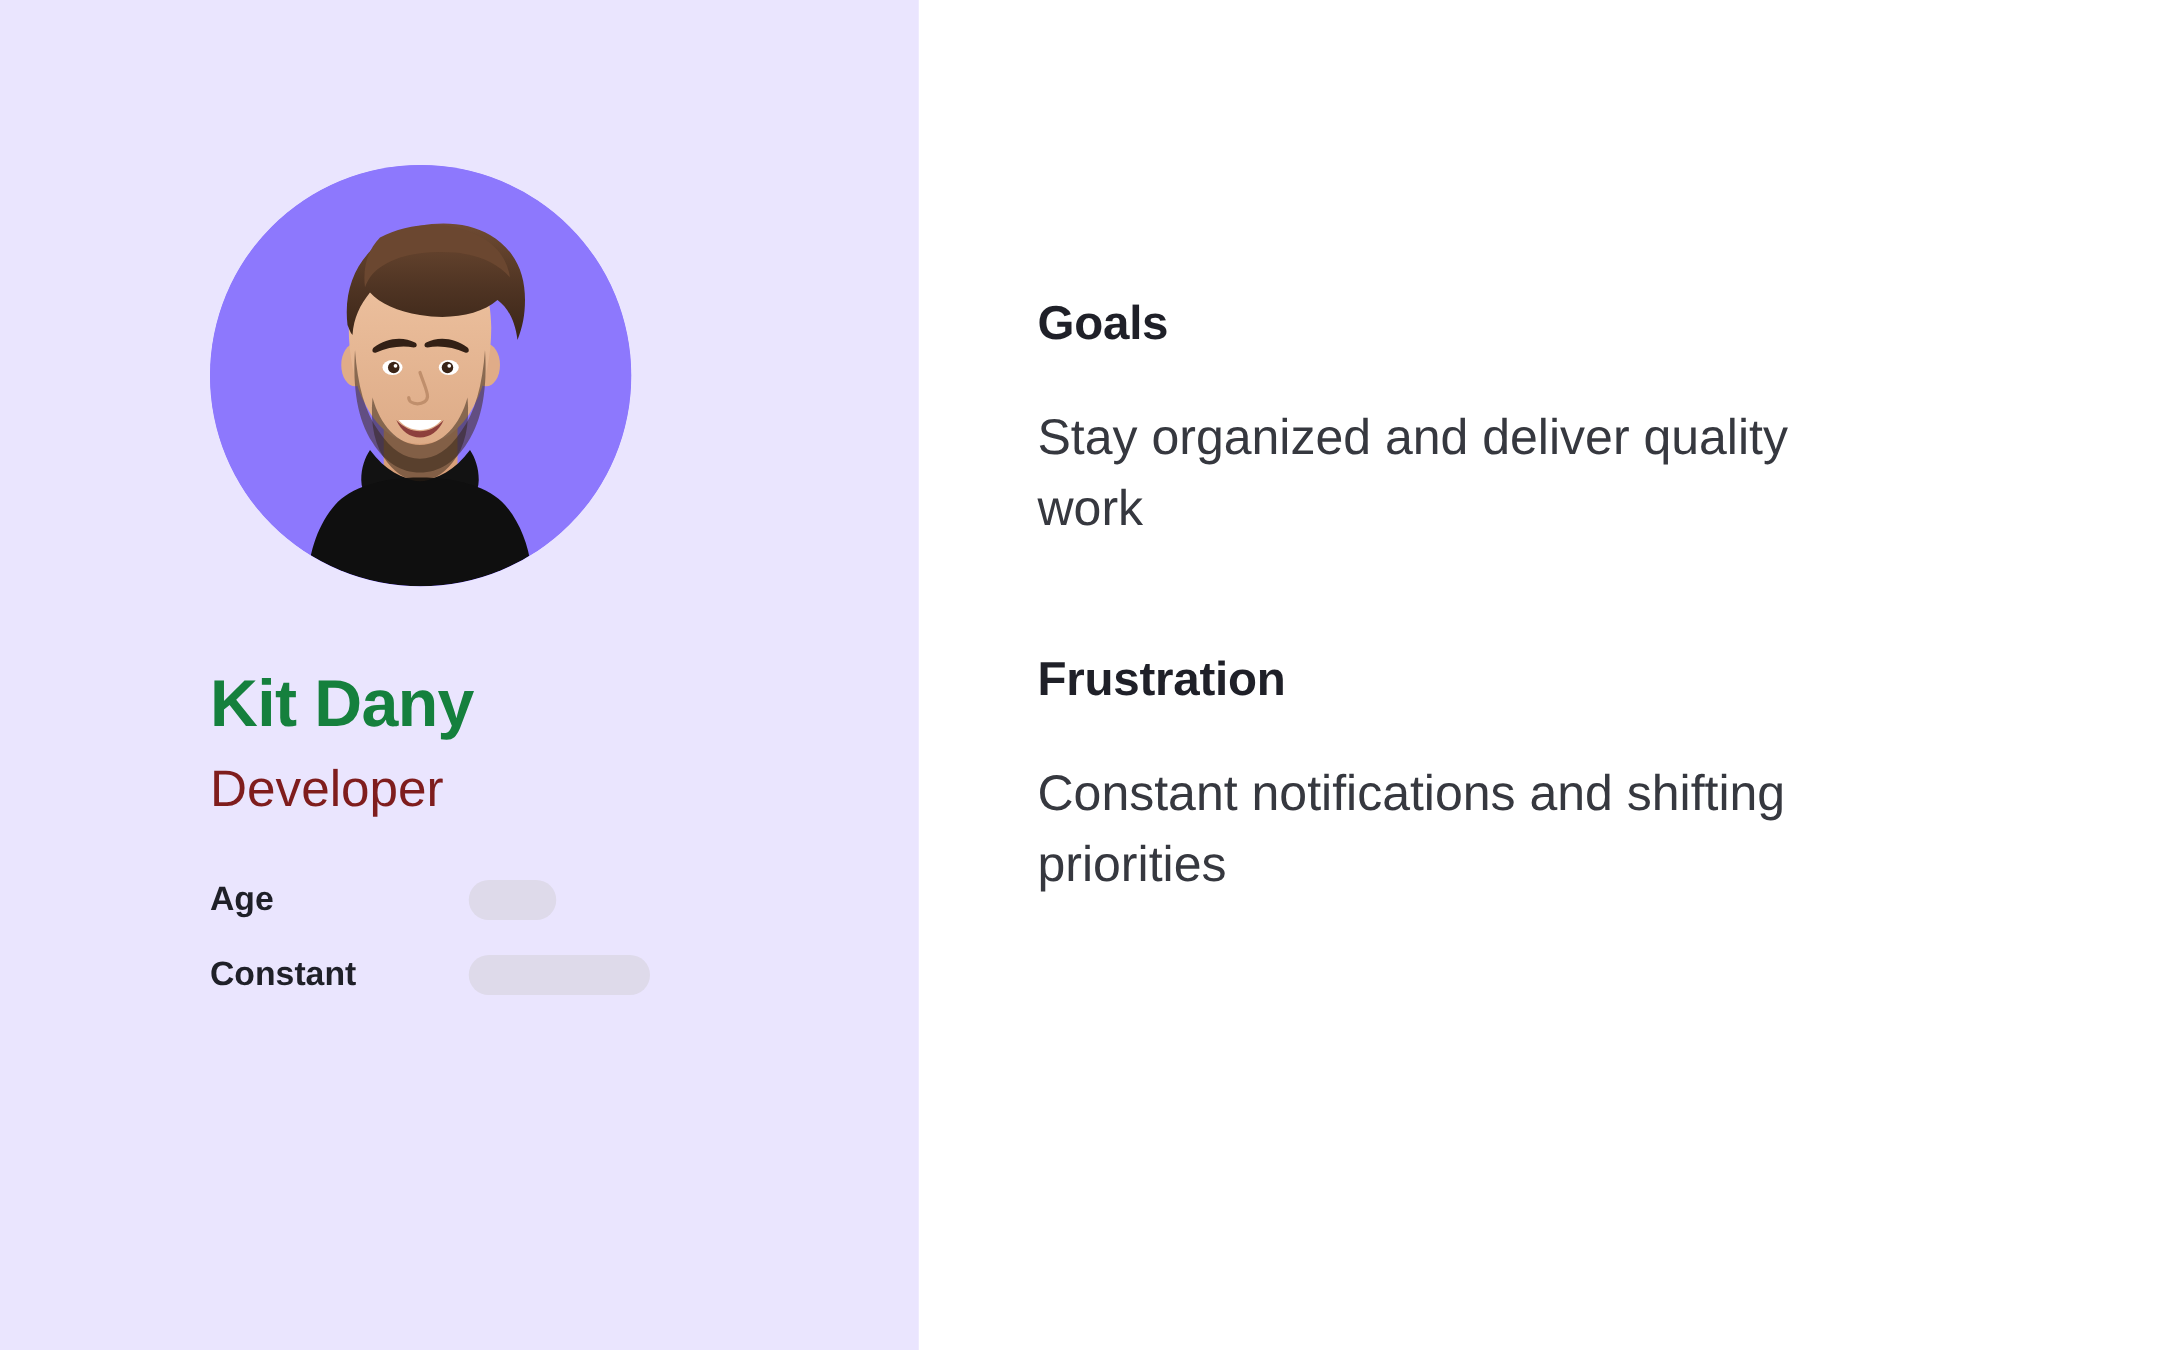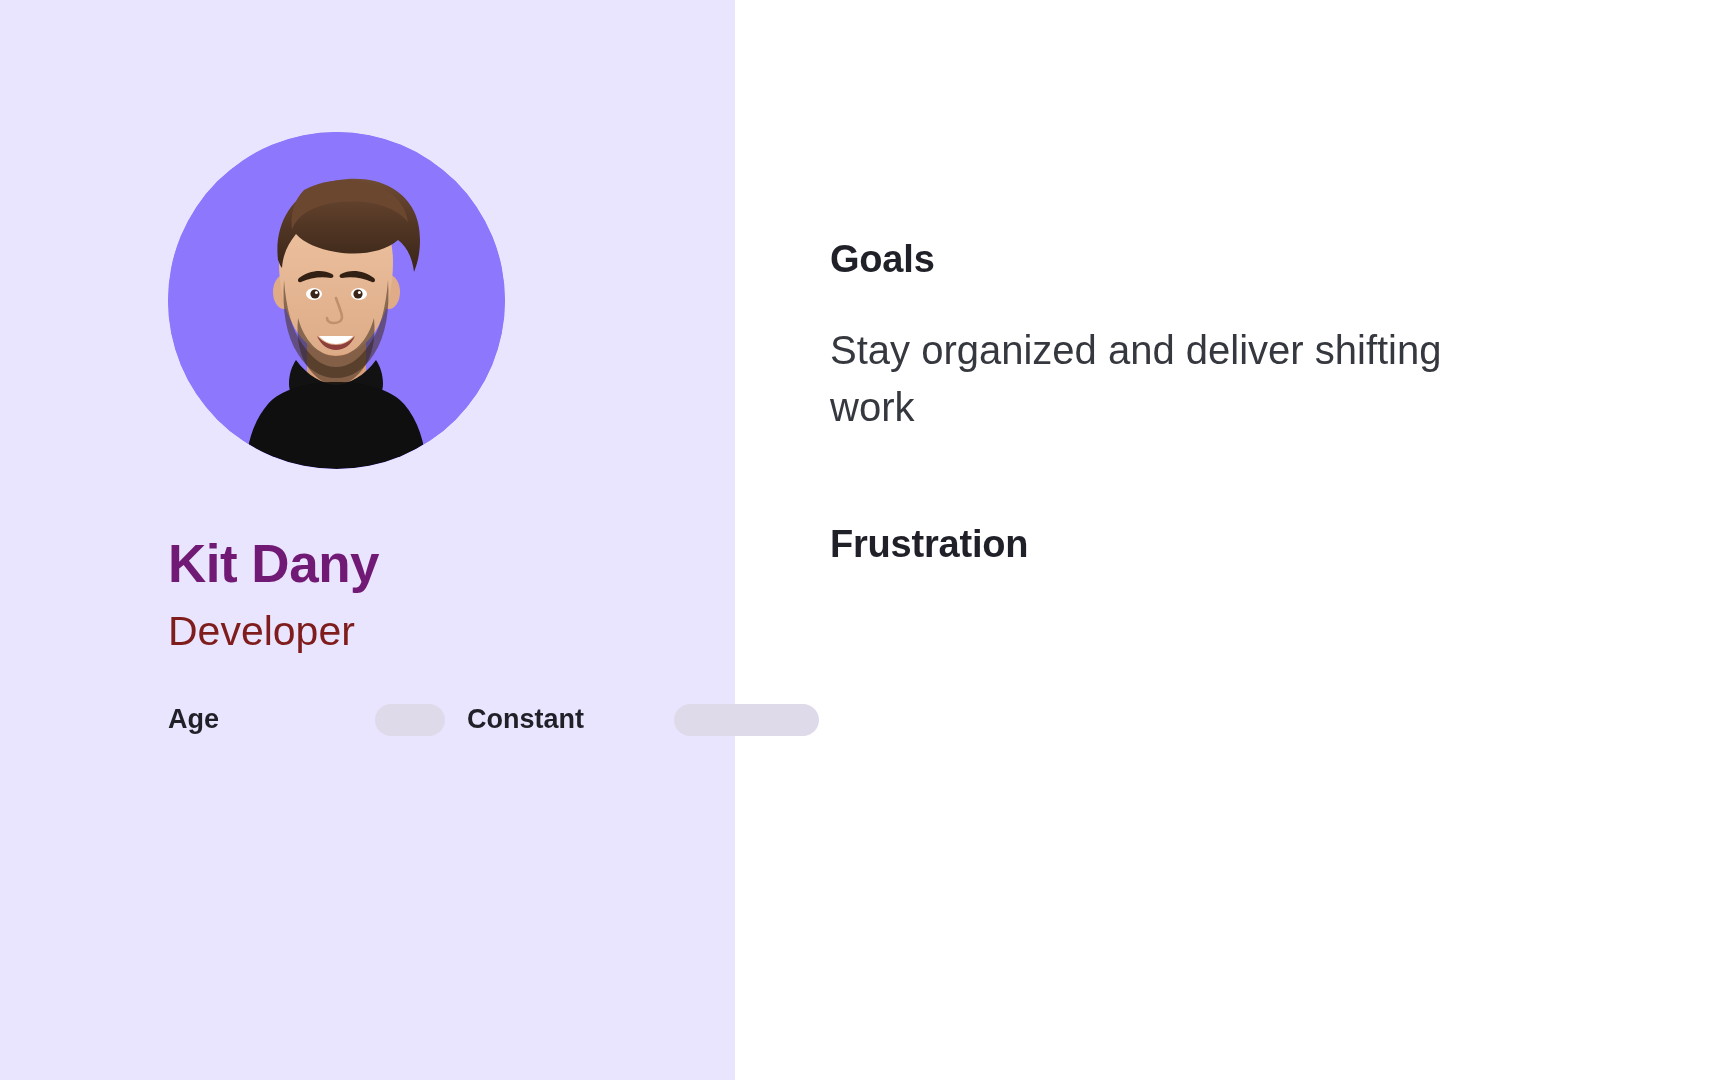--- a/index.html
+++ b/index.html
@@ -38,36 +38,37 @@
     background: #8d78fd;
     overflow: hidden;
     position: relative;
   }
   .avatar svg { display: block; width: 100%; height: 100%; }
 
   .persona-name {
     margin: 67px 0 0 0;
     font-size: 53px;
     font-weight: bold;
-    color: #701a75;
+    color: #15803d;
     letter-spacing: -0.5px;
     line-height: 1.05;
   }
 
   .persona-role {
     margin: 18px 0 0 0;
     font-size: 41px;
     font-weight: normal;
     color: #7f1d1d;
     line-height: 1.05;
   }
 
   .attributes {
     margin-top: 48px;
     display: flex;
+    flex-direction: column;
     gap: 22px;
   }
 
   .attr-row {
     display: flex;
     align-items: center;
     height: 38px;
   }
 
   .attr-label {
@@ -192,22 +193,23 @@
         <span class="attr-placeholder w-md"></span>
       </div>
     </div>
 
   </div>
 
   <div class="right-panel">
 
     <div class="section">
       <h2 class="section-title">Goals</h2>
-      <p class="section-body">Stay organized and deliver shifting work</p>
+      <p class="section-body">Stay organized and deliver quality work</p>
     </div>
 
     <div class="section">
       <h2 class="section-title">Frustration</h2>
+      <p class="section-body">Constant notifications and shifting priorities</p>
     </div>
 
   </div>
 
 </div>
 
 </body></html>

